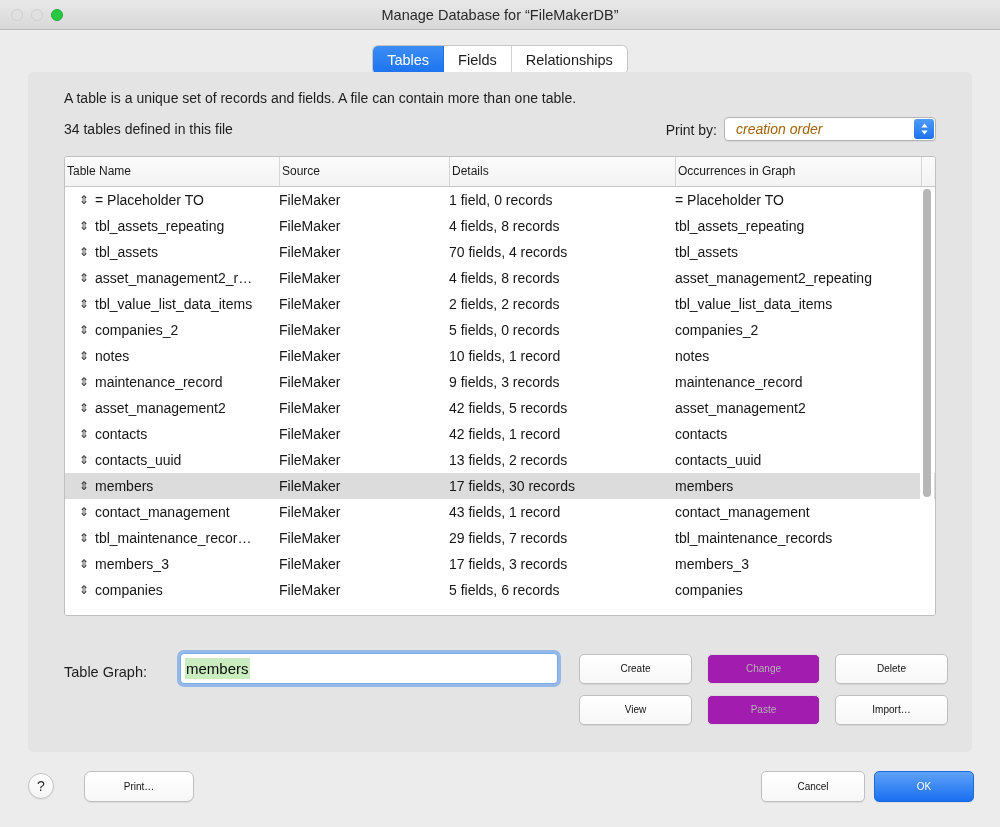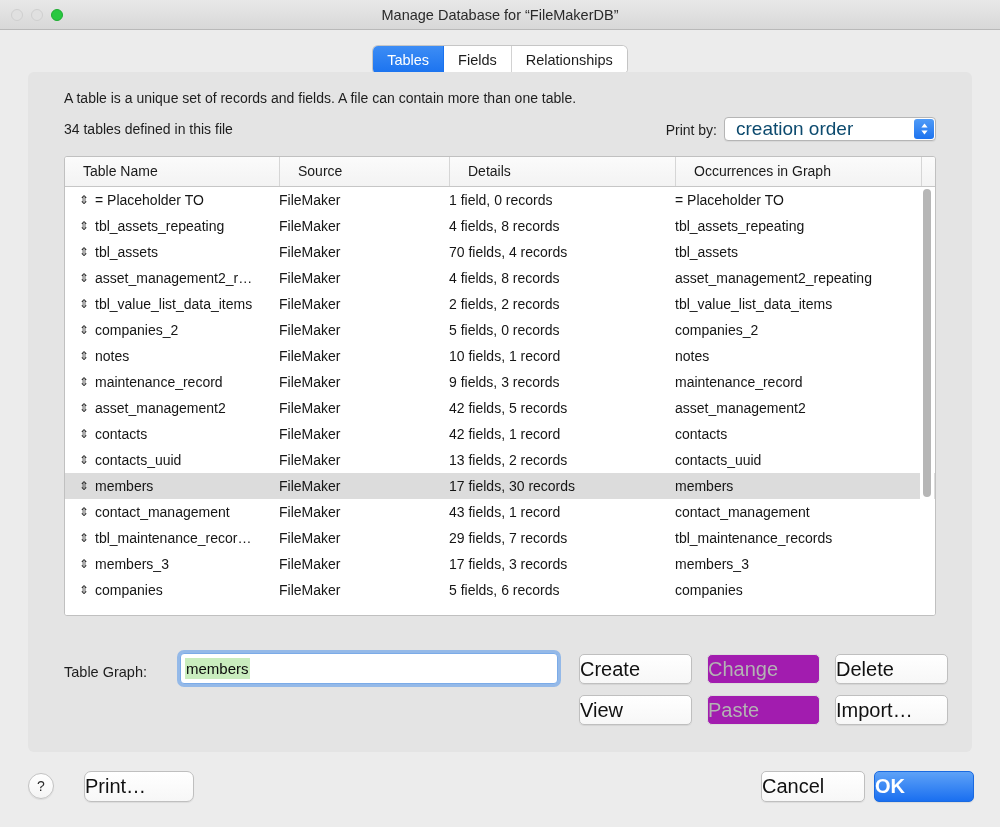--- a/index.html
+++ b/index.html
@@ -154,23 +154,24 @@
     border-radius: 4px;
     box-sizing: border-box;
     box-shadow: 0 1px 1px rgba(0,0,0,0.06);
     cursor: default;
   }
   .viewby-select .val {
     position: absolute;
     left: 11px;
     top: 0;
     line-height: 22px;
-    font-size: 19px;
-    color: #0c4a6e;
-    white-space: nowrap;
+    font-size: 14px;
+    color: #a16207;
+    white-space: nowrap;
+    font-style: italic;
   }
   .stepper {
     position: absolute;
     right: 1px;
     top: 1px;
     width: 20px;
     height: 20px;
     border-radius: 3px;
     background: linear-gradient(to bottom, #4f9bf7, #1d73ef);
     display: flex;
@@ -201,24 +202,24 @@
     height: 30px;
     background: linear-gradient(to bottom, #fbfbfb, #f3f3f3);
     border-bottom: 1px solid #c6c6c6;
     box-sizing: border-box;
   }
   .th {
     position: absolute;
     top: 0;
     height: 29px;
     line-height: 29px;
-    font-size: 14px;
+    font-size: 12px;
     color: #1a1a1a;
     box-sizing: border-box;
-    padding-left: 18px;
+    padding-left: 2px;
     white-space: nowrap;
     cursor: default;
   }
   .th.div { border-left: 1px solid #d6d6d6; }
 
   .tbody {
     position: absolute;
     left: 0;
     top: 30px;
     width: 870px;
@@ -306,23 +307,23 @@
     white-space: nowrap;
   }
 
   
   .btn {
     position: absolute;
     background: linear-gradient(to bottom, #ffffff, #f7f7f7);
     border: 1px solid #bfbfbf;
     border-radius: 5px;
     box-sizing: border-box;
-    font-size: 20px;
+    font-size: 10px;
     color: #111111;
-    text-align: left;
+    text-align: center;
     box-shadow: 0 1px 1px rgba(0,0,0,0.07);
     cursor: default;
     white-space: nowrap;
   }
   .btn.disabled {
     color: #b3b3b3;
     background: #a21caf;
     border-color: #dcdcdc;
     box-shadow: none;
   }
@@ -373,21 +374,20 @@
   }
   .foot-ok {
     left: 874px;
     top: 771px;
     width: 100px;
     height: 31px;
     line-height: 29px;
     color: #ffffff;
     background: linear-gradient(to bottom, #5ea2f7, #1a6ff0);
     border: 1px solid #1a6ae0;
-    font-weight: bold;
   }
 </style>
 </head>
 <body>
 
 <div class="window">
 
   <div class="titlebar">
     <div class="traffic">
       <div class="tl-dot tl-disabled"></div>

